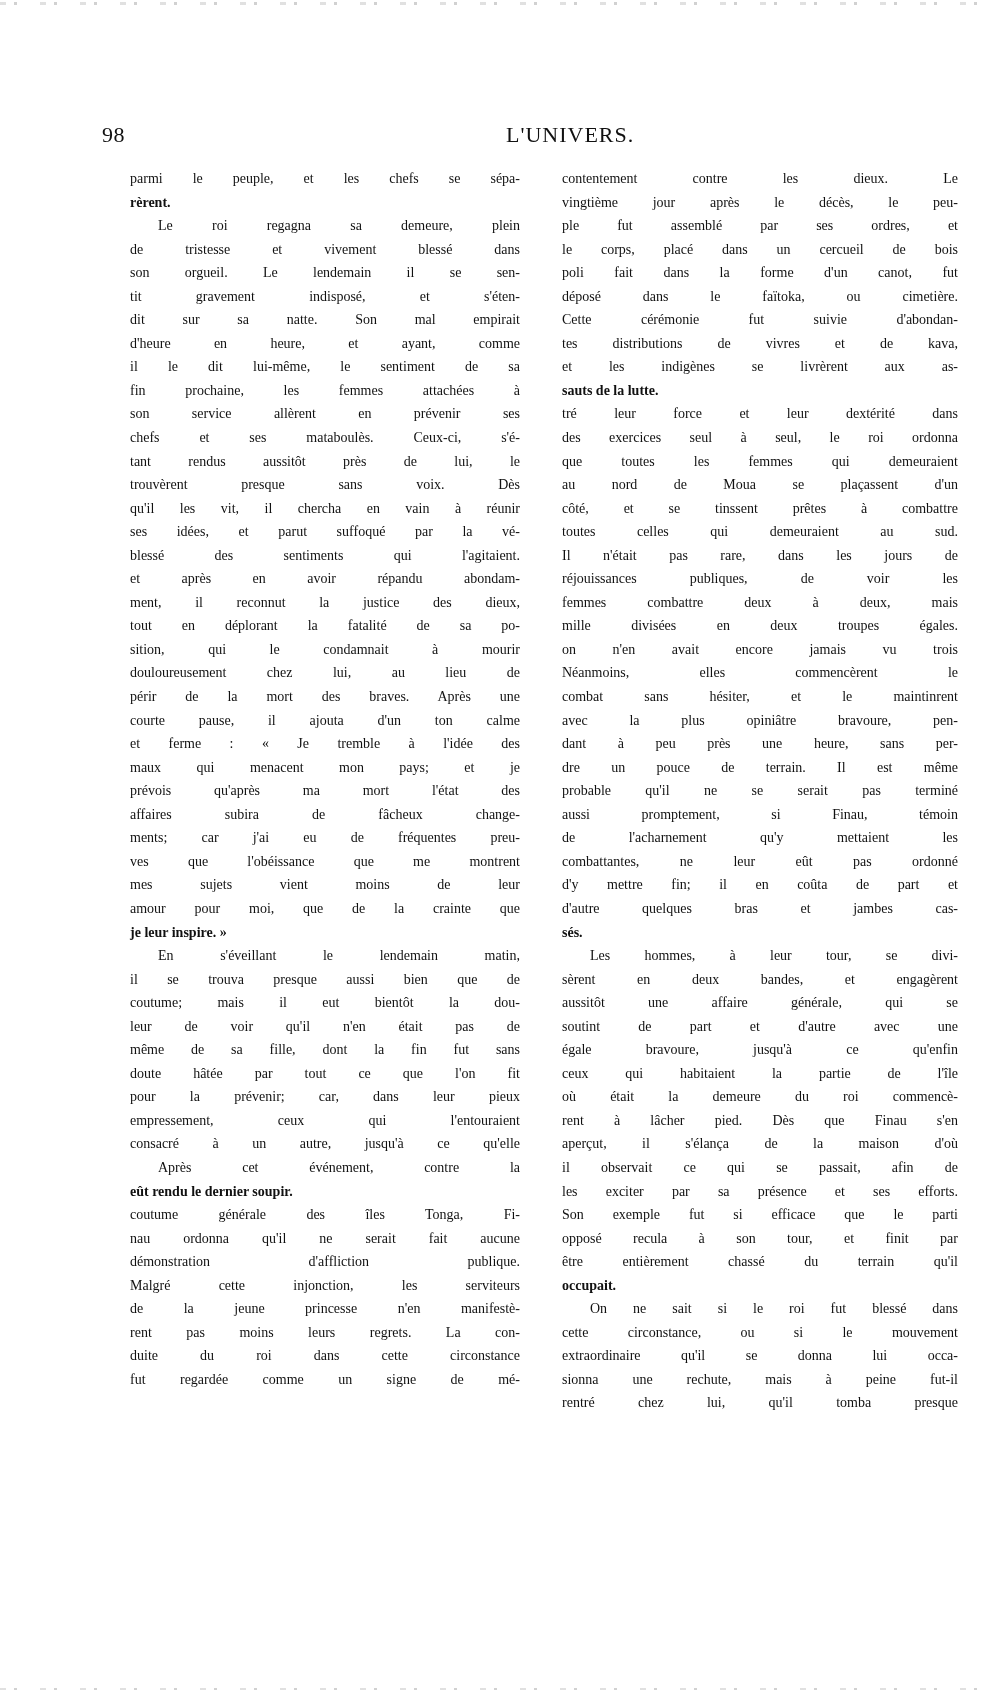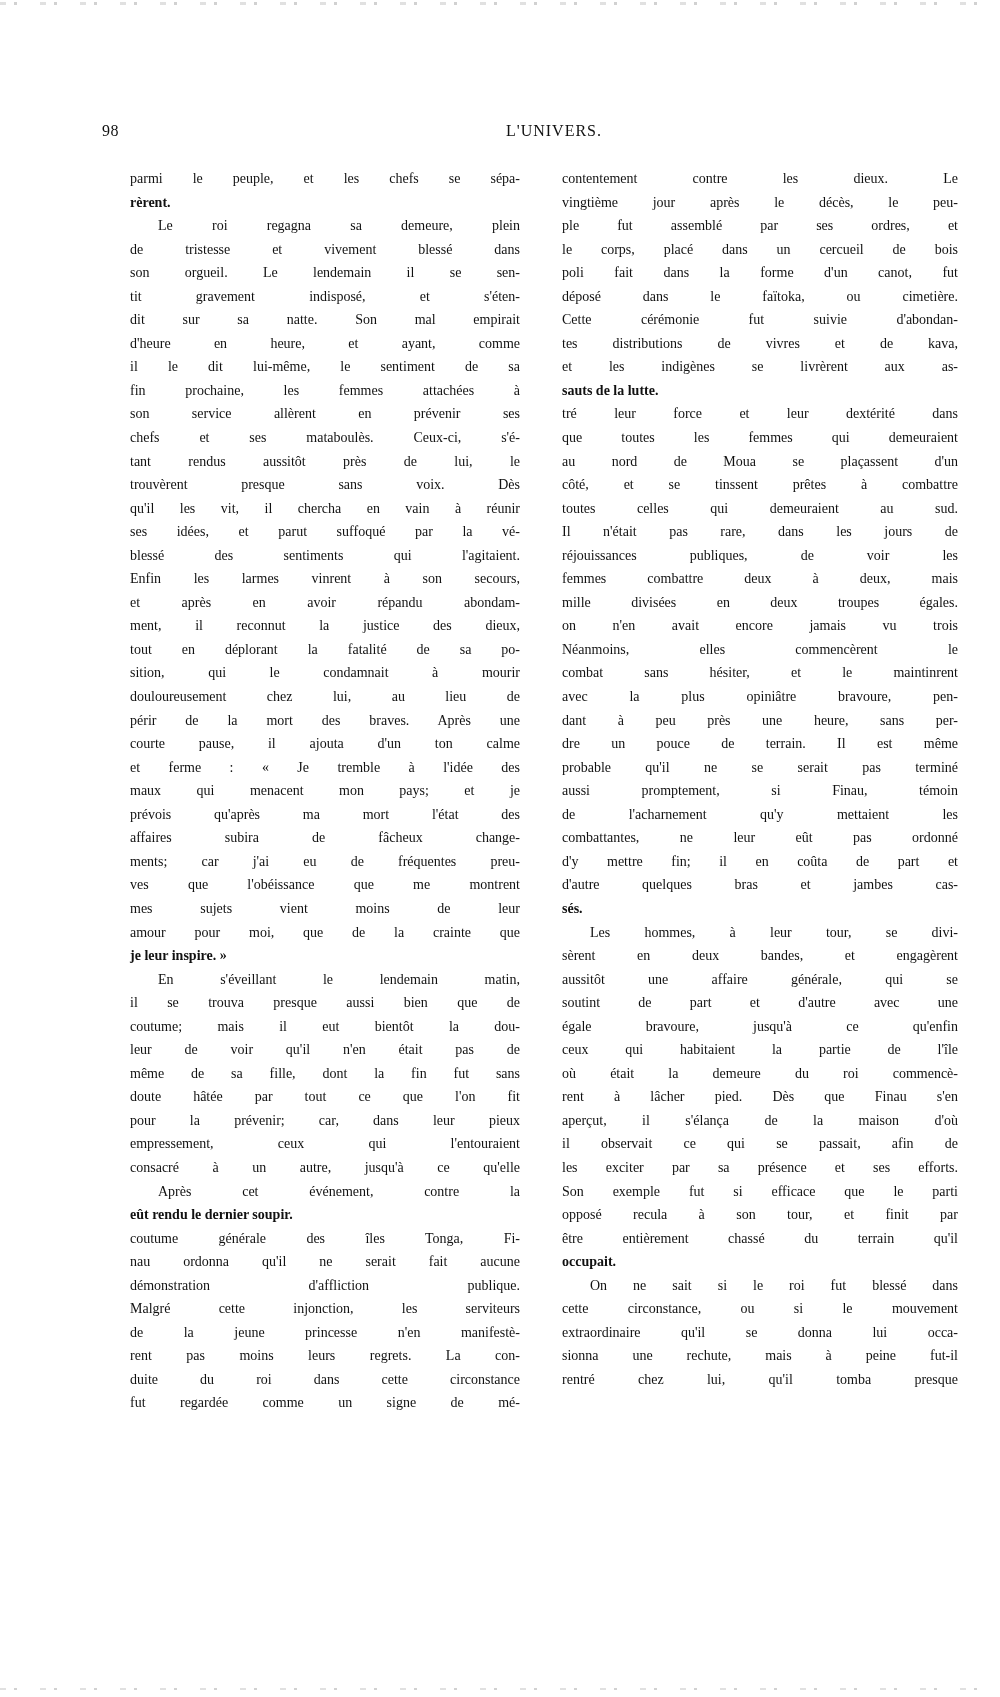--- a/index.html
+++ b/index.html
@@ -25,21 +25,21 @@
     }
     .scan-edge.top { top: 2px; height: 3px; }
     .scan-edge.bottom { top: 1688px; height: 2px; }
 
     .running-head {
       position: absolute;
       top: 122px;
       left: 102px;
       width: 850px;
       height: 30px;
-      font-size: 16px;
+      font-size: 22px;
       letter-spacing: 0.5px;
     }
     .page-number {
       position: absolute;
       left: 0;
       top: 0;
     }
     .running-title {
       position: absolute;
       left: 372px;
@@ -94,21 +94,20 @@
     <span class="line">d'heure en heure, et ayant, comme</span>
     <span class="line">il le dit lui-même, le sentiment de sa</span>
     <span class="line">fin prochaine, les femmes attachées à</span>
     <span class="line">son service allèrent en prévenir ses</span>
     <span class="line">chefs et ses mataboulès. Ceux-ci, s'é-</span>
     <span class="line">tant rendus aussitôt près de lui, le</span>
     <span class="line">trouvèrent presque sans voix. Dès</span>
     <span class="line">qu'il les vit, il chercha en vain à réunir</span>
     <span class="line">ses idées, et parut suffoqué par la vé-</span>
     <span class="line">blessé des sentiments qui l'agitaient.</span>
-    <span class="line">Enfin les larmes vinrent à son secours,</span>
     <span class="line">et après en avoir répandu abondam-</span>
     <span class="line">ment, il reconnut la justice des dieux,</span>
     <span class="line">tout en déplorant la fatalité de sa po-</span>
     <span class="line">sition, qui le condamnait à mourir</span>
     <span class="line">douloureusement chez lui, au lieu de</span>
     <span class="line">périr de la mort des braves. Après une</span>
     <span class="line">courte pause, il ajouta d'un ton calme</span>
     <span class="line">et ferme : « Je tremble à l'idée des</span>
     <span class="line">maux qui menacent mon pays; et je</span>
     <span class="line">prévois qu'après ma mort l'état des</span>
@@ -143,20 +142,21 @@
     <span class="line">vingtième jour après le décès, le peu-</span>
     <span class="line">ple fut assemblé par ses ordres, et</span>
     <span class="line">le corps, placé dans un cercueil de bois</span>
     <span class="line">poli fait dans la forme d'un canot, fut</span>
     <span class="line">déposé dans le faïtoka, ou cimetière.</span>
     <span class="line">Cette cérémonie fut suivie d'abondan-</span>
     <span class="line">tes distributions de vivres et de kava,</span>
     <span class="line">et les indigènes se livrèrent aux as-</span>
     <span class="line last">sauts de la lutte.</span>
     <span class="line">tré leur force et leur dextérité dans</span>
+    <span class="line">des exercices seul à seul, le roi ordonna</span>
     <span class="line">que toutes les femmes qui demeuraient</span>
     <span class="line">au nord de Moua se plaçassent d'un</span>
     <span class="line">côté, et se tinssent prêtes à combattre</span>
     <span class="line">toutes celles qui demeuraient au sud.</span>
     <span class="line">Il n'était pas rare, dans les jours de</span>
     <span class="line">réjouissances publiques, de voir les</span>
     <span class="line">femmes combattre deux à deux, mais</span>
     <span class="line">mille divisées en deux troupes égales.</span>
     <span class="line">on n'en avait encore jamais vu trois</span>
     <span class="line">Néanmoins, elles commencèrent le</span>

